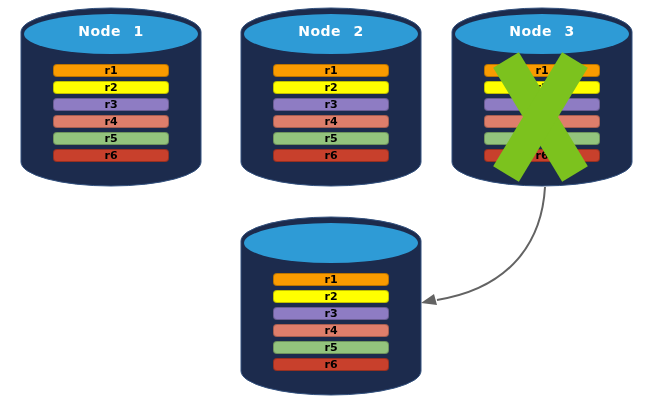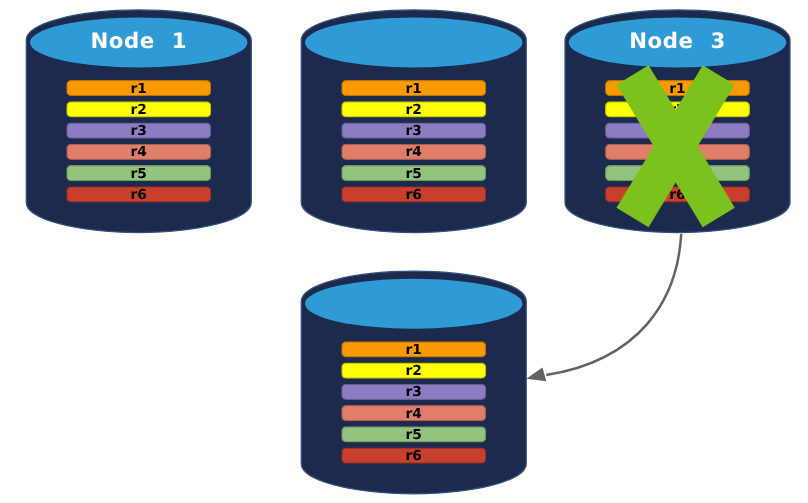--- a/index.html
+++ b/index.html
@@ -4,21 +4,21 @@
 <style>
   html,body{margin:0;padding:0;background:#ffffff;}
   .canvas{
     position:relative;width:646px;height:402px;background:#ffffff;overflow:hidden;
     font-family:"DejaVu Sans","Liberation Sans",sans-serif;
   }
   .node{position:absolute;width:182px;height:184px;}
   .cyl{position:absolute;left:0;top:0;}
   .node-label{
     position:absolute;top:19px;left:0;right:0;text-align:center;
-    color:#ffffff;font-weight:bold;font-size:17px;letter-spacing:.5px;word-spacing:7px;
+    color:#ffffff;font-weight:bold;font-size:14px;letter-spacing:.5px;word-spacing:7px;
   }
   .rows{
     position:absolute;left:0;right:0;top:60px;
     display:flex;flex-direction:column;align-items:center;gap:4px;
   }
   .row{
     width:116px;height:13px;box-sizing:border-box;border-radius:4px;
     border:1px solid rgba(0,0,0,.25);
     display:flex;align-items:flex-start;justify-content:center;
     font-size:11px;font-weight:bold;color:#000;line-height:1;
@@ -57,20 +57,21 @@
           <span>r6</span>
         </div>
     </div>
   </div>
 
   <div class="node" style="left:240px;top:4px">
     <svg class="cyl" width="182" height="184" viewBox="0 0 182 184">
       <path class="cyl-body" d="M1,28 A90,24 0 0 1 181,28 L181,158 A90,24 0 0 1 1,158 Z" stroke-width="1" fill="#1C2B4D" stroke="#33517E"></path>
       <ellipse class="cyl-top" cx="91" cy="30" rx="87" ry="20" fill="#2E9BD6"></ellipse>
     </svg>
+    <div class="node-label">Node 2</div>
     <div class="rows">
       <div class="row" style="background: rgb(249, 155, 0);">
           <span>r1</span>
         </div>
       <div class="row" style="background: rgb(255, 255, 0);">
           <span>r2</span>
         </div>
       <div class="row" style="background: rgb(142, 124, 195);">
           <span>r3</span>
         </div>

